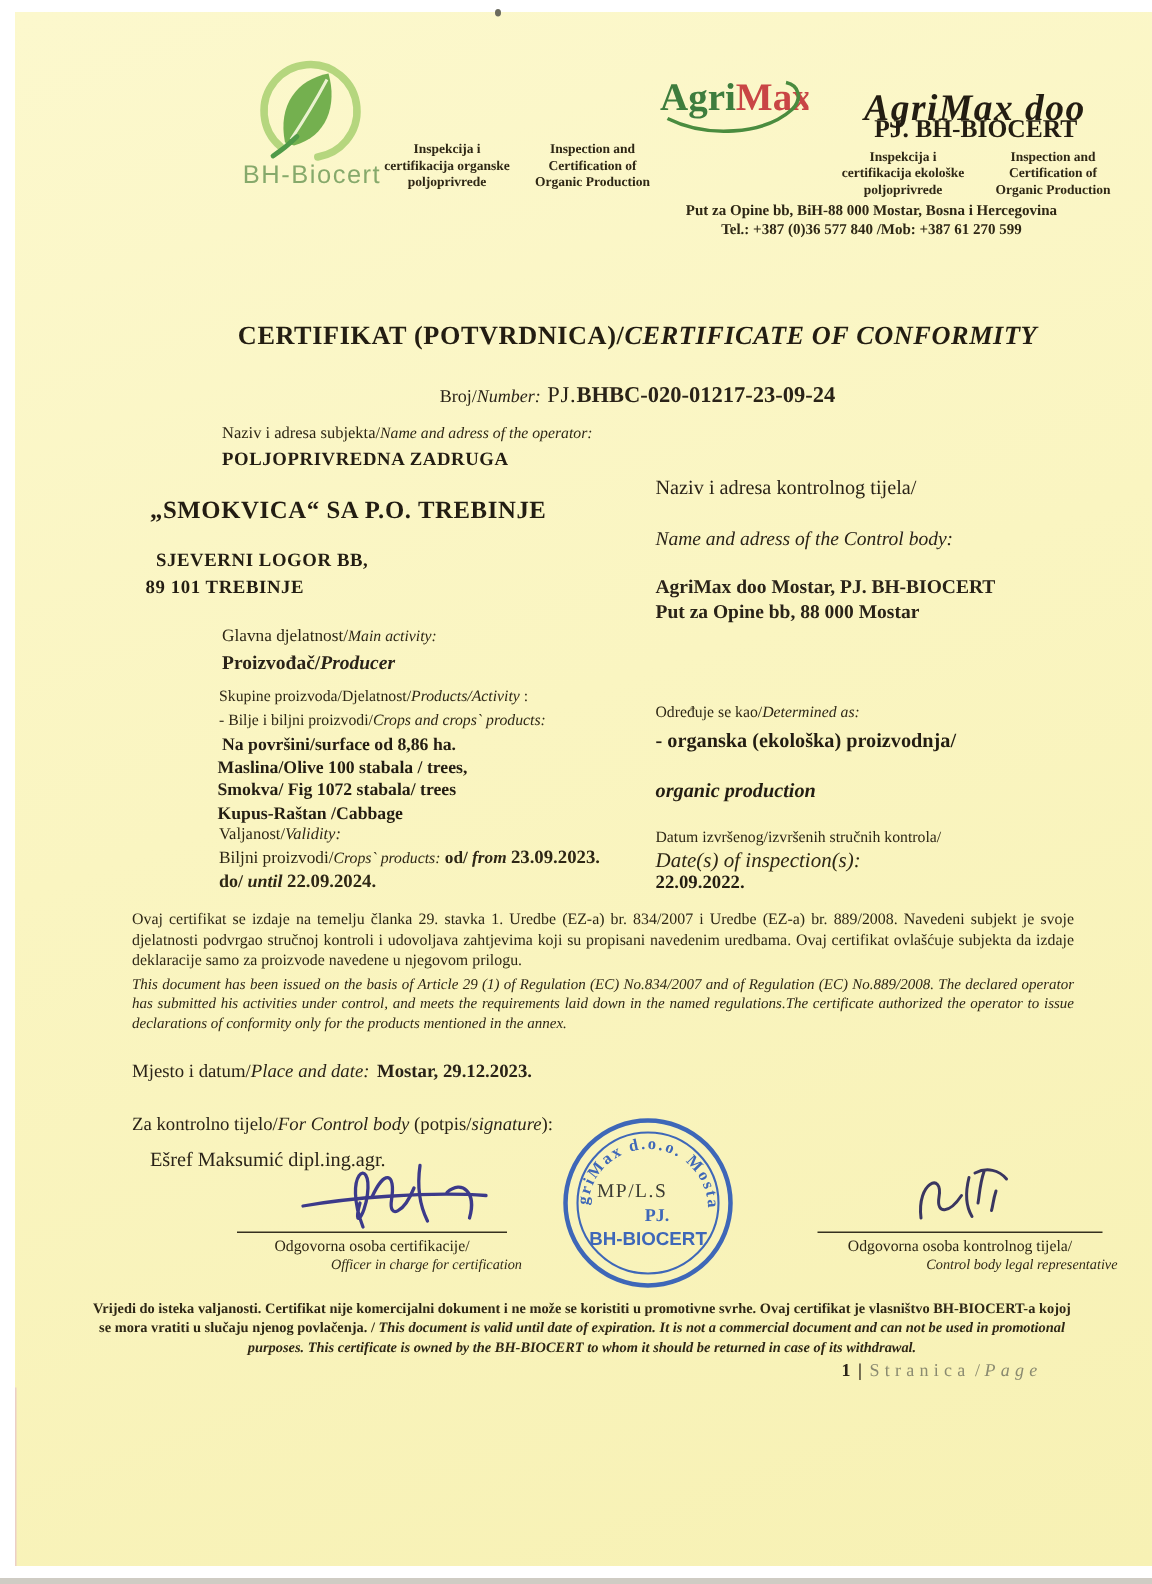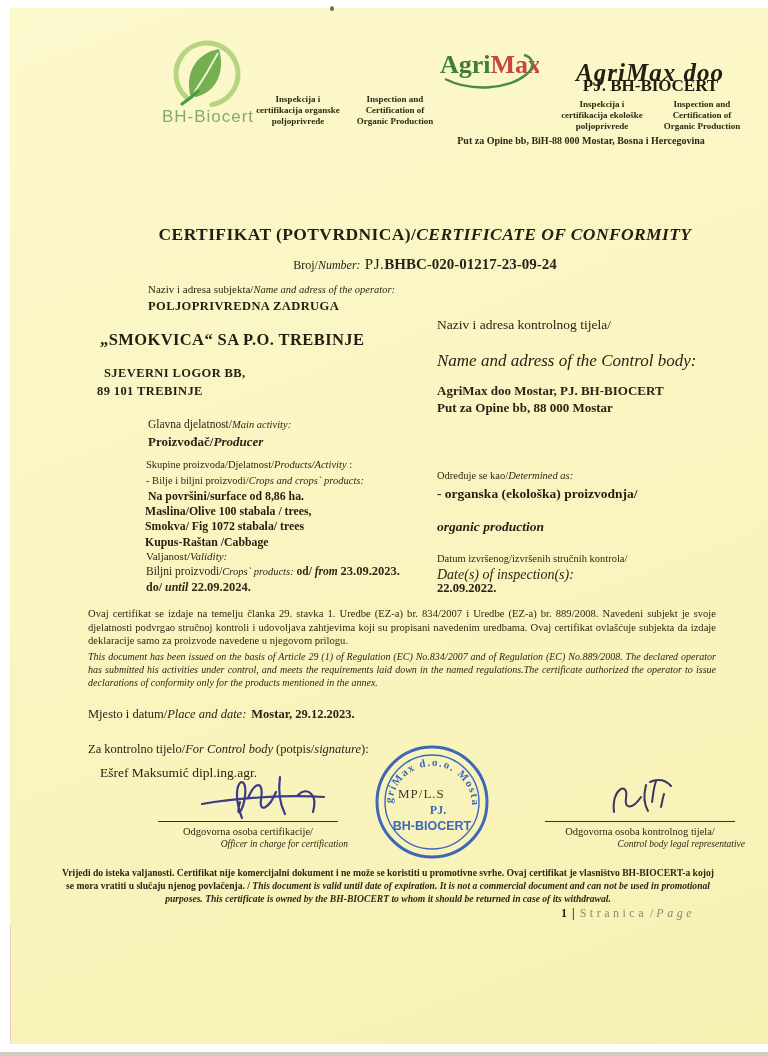--- a/index.html
+++ b/index.html
@@ -74,39 +74,40 @@
 <div class="abs b" style="left:558px;top:76px;width:185px;text-align:center;font-size:17px;color:#231d12;">PJ. BH-BIOCERT</div>
 <div class="abs tagline" style="left:551px;top:99px;width:102px;">Inspekcija i
 certifikacija ekološke
 poljoprivrede</div>
 <div class="abs tagline" style="left:656px;top:99px;width:92px;">Inspection and
 Certification of
 Organic Production</div>
 
 <div class="abs" style="left:398px;top:134px;width:366px;">
   <div class="addr-line">Put za Opine bb, BiH-88 000 Mostar, Bosna i Hercegovina</div>
-</div>
-
-<div class="abs title-line" style="left:130px;top:224px;width:590px;text-align:center;">
+  <div class="addr-line">Tel.: +387 (0)36 577 840 /Mob: +387 61 270 599</div>
+</div>
+
+<div class="abs title-line" style="left:130px;top:213px;width:590px;text-align:center;">
   <span>CERTIFIKAT (POTVRDNICA)/</span><span class="it">CERTIFICATE OF CONFORMITY</span>
 </div>
 <div class="abs num-line" style="left:130px;top:256px;width:590px;">
   <span>Broj/</span><span class="it">Number:</span><span class="num-prefix"> PJ.</span><span class="num-value">BHBC-020-01217-23-09-24</span>
 </div>
 
 <div class="abs lbl" style="left:148px;top:283px;">
   <span>Naziv i adresa subjekta/</span><span class="it">Name and adress of the operator:</span>
 </div>
 <div class="abs caps-bold" style="left:148px;top:299px;font-size:12.5px;letter-spacing:.4px;">POLJOPRIVREDNA ZADRUGA</div>
 <div class="abs caps-bold" style="left:100px;top:330px;font-size:16.5px;letter-spacing:.4px;">„SMOKVICA“ SA P.O. TREBINJE</div>
 <div class="abs caps-bold" style="left:104px;top:366px;font-size:12.5px;letter-spacing:.4px;">SJEVERNI LOGOR BB,</div>
 <div class="abs caps-bold" style="left:97px;top:384px;font-size:12.5px;letter-spacing:.4px;">89 101 TREBINJE</div>
 
 <div class="abs" style="left:437px;top:317px;font-size:13.5px;">Naziv i adresa kontrolnog tijela/</div>
-<div class="abs it" style="left:437px;top:351px;font-size:17px;">Name and adress of the Control body:</div>
+<div class="abs it" style="left:437px;top:351px;font-size:13px;">Name and adress of the Control body:</div>
 <div class="abs b" style="left:437px;top:383px;font-size:13px;">AgriMax doo Mostar, PJ. BH-BIOCERT</div>
 <div class="abs b" style="left:437px;top:400px;font-size:13px;">Put za Opine bb, 88 000 Mostar</div>
 
 <div class="abs lbl" style="left:148px;top:418px;font-size:11.5px;text-align:center;">
   <span>Glavna djelatnost/</span><span class="it">Main activity:</span>
 </div>
 <div class="abs" style="left:148px;top:434px;font-size:13px;">
   <span class="b">Proizvođač/</span><span class="bi">Producer</span>
 </div>
 

